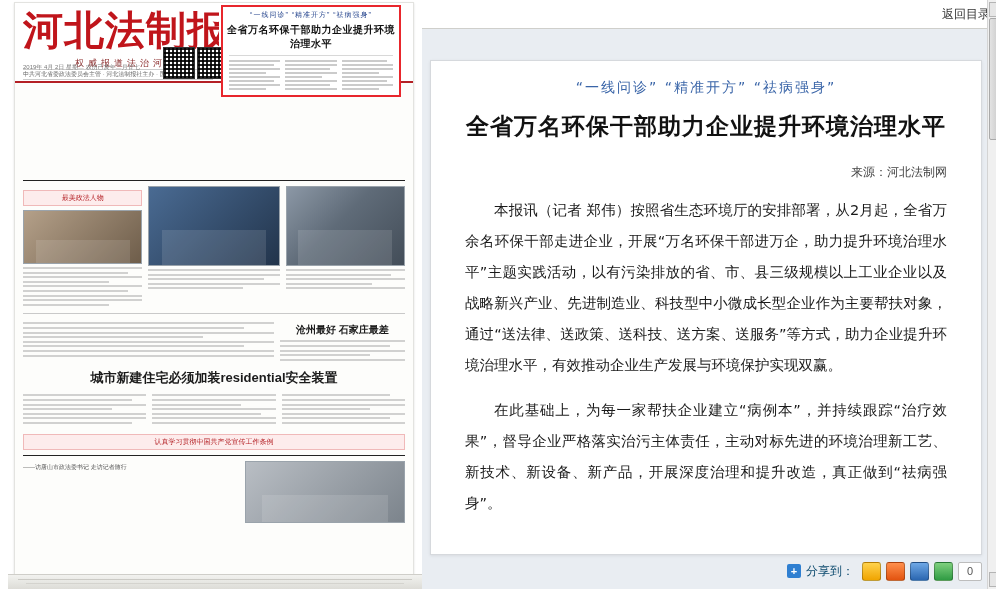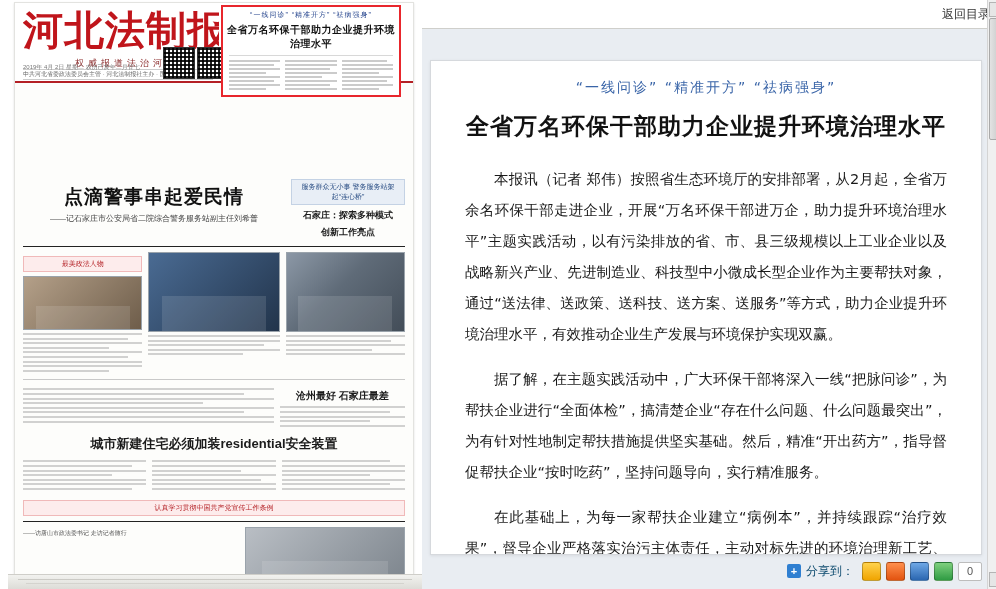--- a/index.html
+++ b/index.html
@@ -266,31 +266,20 @@
               <div class="tline"></div>
               <div class="tline m"></div>
             <div class="tline"></div>
               <div class="tline s"></div>
           </div>
         </div>
       </div>
 
       <div class="sec" style="padding-top:92px;">
 
-        <div class="row">
-          <div class="col" style="flex:2.3;">
-            <div class="h-main">点滴警事串起爱民情</div>
-            <div class="h-sub">——记石家庄市公安局省二院综合警务服务站副主任刘希普</div>
-          </div>
-          <div class="col" style="flex:1;">
-            <div class="band">服务群众无小事 警务服务站架起“连心桥”</div>
-            <div class="sub-h" style="font-size:9px;">石家庄：探索多种模式</div>
-            <div class="sub-h" style="font-size:9px;">创新工作亮点</div>
-          </div>
-        </div>
 
         <div class="divider"></div>
 
         <div class="row" style="margin-top:4px;">
           <div class="col" style="flex:1;">
             <div class="band red">最美政法人物</div>
             <div class="ph warm" style="height:52px;"></div>
             <div class="body-lines">
               <div class="tline"></div>
                 <div class="tline m"></div>
@@ -412,22 +401,22 @@
   <div class="reader">
 
 
     <div class="r-subbar">
       <div class="back">返回目录</div>
     </div>
 
     <div class="r-sheet">
       <div class="a-kicker">“一线问诊”  “精准开方”  “祛病强身”</div>
       <div class="a-title">全省万名环保干部助力企业提升环境治理水平</div>
+      <div class="a-source">来源：河北法制网</div>
       <p class="a-para">本报讯（记者 郑伟）按照省生态环境厅的安排部署，从2月起，全省万余名环保干部走进企业，开展“万名环保干部进万企，助力提升环境治理水平”主题实践活动，以有污染排放的省、市、县三级规模以上工业企业以及战略新兴产业、先进制造业、科技型中小微成长型企业作为主要帮扶对象，通过“送法律、送政策、送科技、送方案、送服务”等方式，助力企业提升环境治理水平，有效推动企业生产发展与环境保护实现双赢。</p>
-      <p class="a-para">据了解，在主题实践活动中，广大环保干部将深入一线“把脉问诊”，为帮扶企业进行“全面体检”，搞清楚企业“存在什么问题、什么问题最突出”，为有针对性地制定帮扶措施提供坚实基础。然后，精准“开出药方”，指导督促帮扶企业“按时吃药”，坚持问题导向，实行精准服务。</p>
       <p class="a-para">在此基础上，为每一家帮扶企业建立“病例本”，并持续跟踪“治疗效果”，督导企业严格落实治污主体责任，主动对标先进的环境治理新工艺、新技术、新设备、新产品，开展深度治理和提升改造，真正做到“祛病强身”。</p>
     </div>
 
     <div class="r-footer">
       <div class="share-plus">+</div>
       <div class="share-label">分享到：</div>
       <span class="s-ico a"></span>
       <span class="s-ico b"></span>
       <span class="s-ico c"></span>
       <span class="s-ico d"></span>

